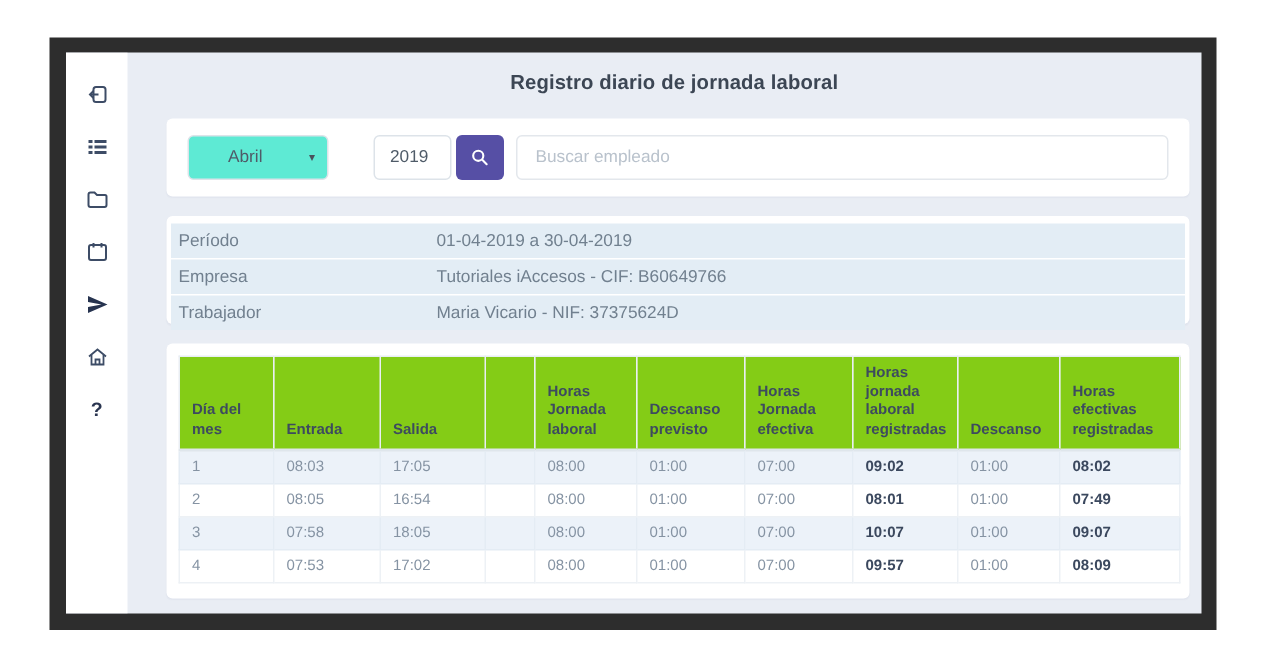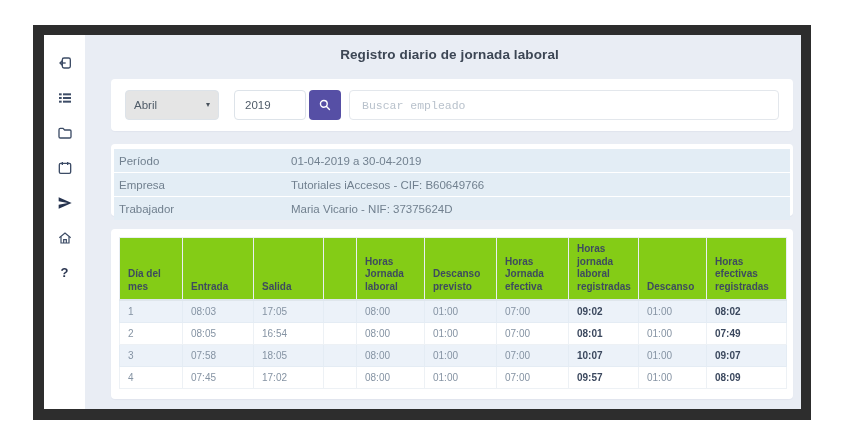--- a/index.html
+++ b/index.html
@@ -18,32 +18,32 @@
   .help-glyph { font-size:13px; font-weight:700; color:#2a3550; }
 
   
   .content { flex:1; overflow:hidden; }
   h1.page-title { margin:12px 0 0 13px; font-size:13.5px; font-weight:700; color:#3c4654; letter-spacing:.1px;text-align:center; }
 
   .card { background:#fff; border-radius:4px; margin:0 8px 0 26px; box-shadow:0 1px 1px rgba(40,60,90,.04); }
 
   
   .filter-card { margin-top:17px; height:52px; display:flex; align-items:center; padding:0 14px; }
-  .sel { width:94px; height:30px; border:1px solid #dde3e9; border-radius:4px; background:#e5e5e5;
-         display:flex; align-items:center; justify-content:space-between; padding:0 8px 0 8px;
-         font-size:11.5px; color:#4f5b68; margin-right:15px; cursor:pointer; }
+  .sel { width:94px; height:30px; border:1px solid #dde3e9; border-radius:4px; background:#5eead4;
+         display:flex; align-items:center; justify-content:space-between; padding:0 8px 0 26px;
+         font-size:11.5px; color:#4f5b68; margin-right:30px; cursor:pointer; }
   .caret { font-size:8px; color:#49525c; line-height:1; }
-  .year { width:72px; height:30px; border:1px solid #dde3e9; border-radius:4px; font-size:11.5px;
+  .year { width:52px; height:30px; border:1px solid #dde3e9; border-radius:4px; font-size:11.5px;
           color:#4f5b68; padding:0 0 0 10px; margin-right:3px; outline:none;
           font-family:"Liberation Sans","DejaVu Sans",sans-serif; }
   .btn-search { width:32px; height:30px; border:none; border-radius:4px; background:#564fa5;
                 display:flex; align-items:center; justify-content:center; cursor:pointer; margin-right:8px; }
   .emp { flex:1; height:30px; border:1px solid #e3e7ec; border-radius:4px; font-size:11.5px;
          color:#4f5b68; padding:0 0 0 12px; outline:none;
-         font-family:Liberation Mono, monospace; }
+         font-family:Liberation Sans, sans-serif; }
   .emp::placeholder { color:#b9c2cc; }
 
   
   .summary-card { margin-top:13px; height:72px; padding:4px 3px; }
   .sum-row { height:23px; margin:1px 0; background:#e3edf5; display:flex; align-items:center;
              font-size:11.5px; color:#71808f; padding-left:5px; }
   .sum-label { width:172px; flex-shrink:0; }
 
   
   .table-card { margin-top:13px; height:170px; padding:8px; }
@@ -202,21 +202,21 @@
                 <td></td>
                 <td>08:00</td>
                 <td>01:00</td>
                 <td>07:00</td>
                 <td class="bold">10:07</td>
                 <td>01:00</td>
                 <td class="bold">09:07</td>
               </tr>
               <tr>
                 <td>4</td>
-                <td>07:45</td>
+                <td>07:53</td>
                 <td>17:02</td>
                 <td></td>
                 <td>08:00</td>
                 <td>01:00</td>
                 <td>07:00</td>
                 <td class="bold">09:57</td>
                 <td>01:00</td>
                 <td class="bold">08:09</td>
               </tr>
             </tbody>

